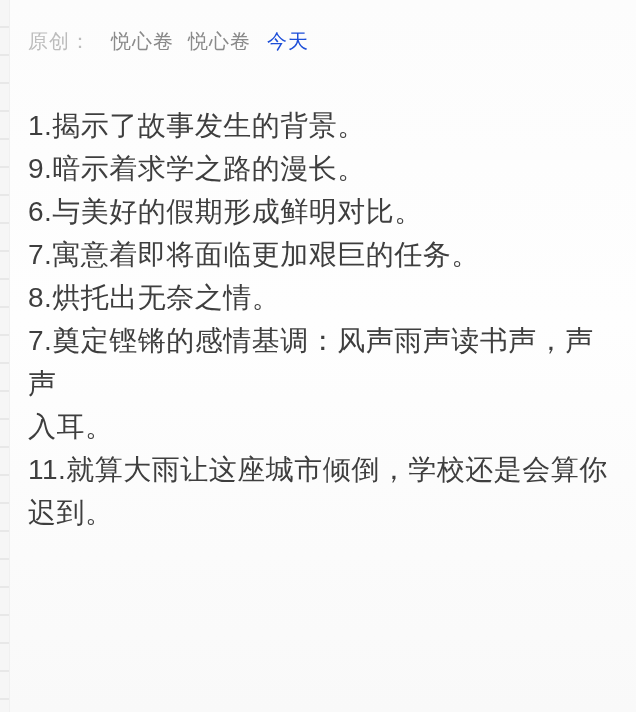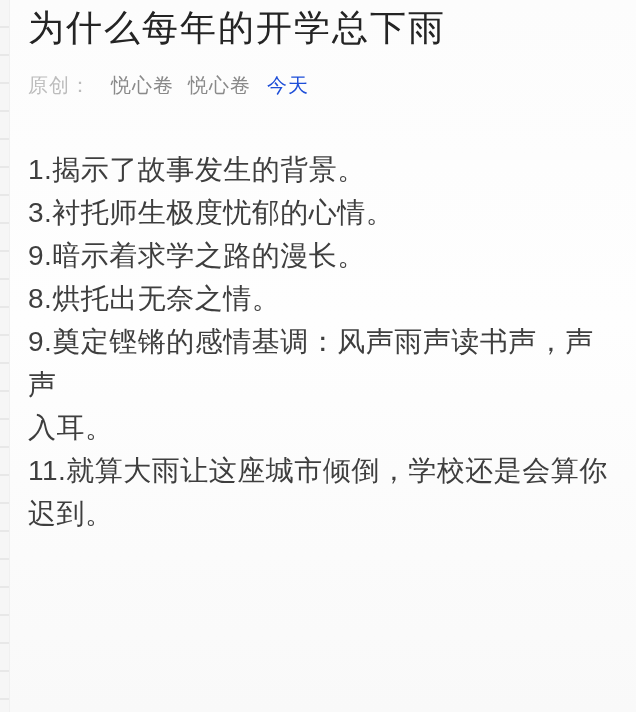--- a/index.html
+++ b/index.html
@@ -65,30 +65,30 @@
     white-space: pre-line;
   }
 </style>
 </head>
 <body>
 
 <div class="edge-strip"></div>
 
 <div class="content">
 
-  <h1 class="title">为什么每年的开学总下雨</h1>
 
   <div class="byline">
     <span class="label">原创：</span><span class="author">悦心卷</span><span class="account">悦心卷</span><span class="date">今天</span>
   </div>
 
   <div class="answer-list">
     <div class="item">1.揭示了故事发生的背景。</div>
-    <div class="item">3.衬托师生极度忧郁的心情。</div>
     <div class="item">9.暗示着求学之路的漫长。</div>
+    <div class="item">6.与美好的假期形成鲜明对比。</div>
+    <div class="item">7.寓意着即将面临更加艰巨的任务。</div>
     <div class="item">8.烘托出无奈之情。</div>
-    <div class="item">9.奠定铿锵的感情基调：风声雨声读书声，声声
+    <div class="item">7.奠定铿锵的感情基调：风声雨声读书声，声声
 入耳。</div>
     <div class="item">11.就算大雨让这座城市倾倒，学校还是会算你
 迟到。</div>
   </div>
 
 </div>
 
 </body></html>

